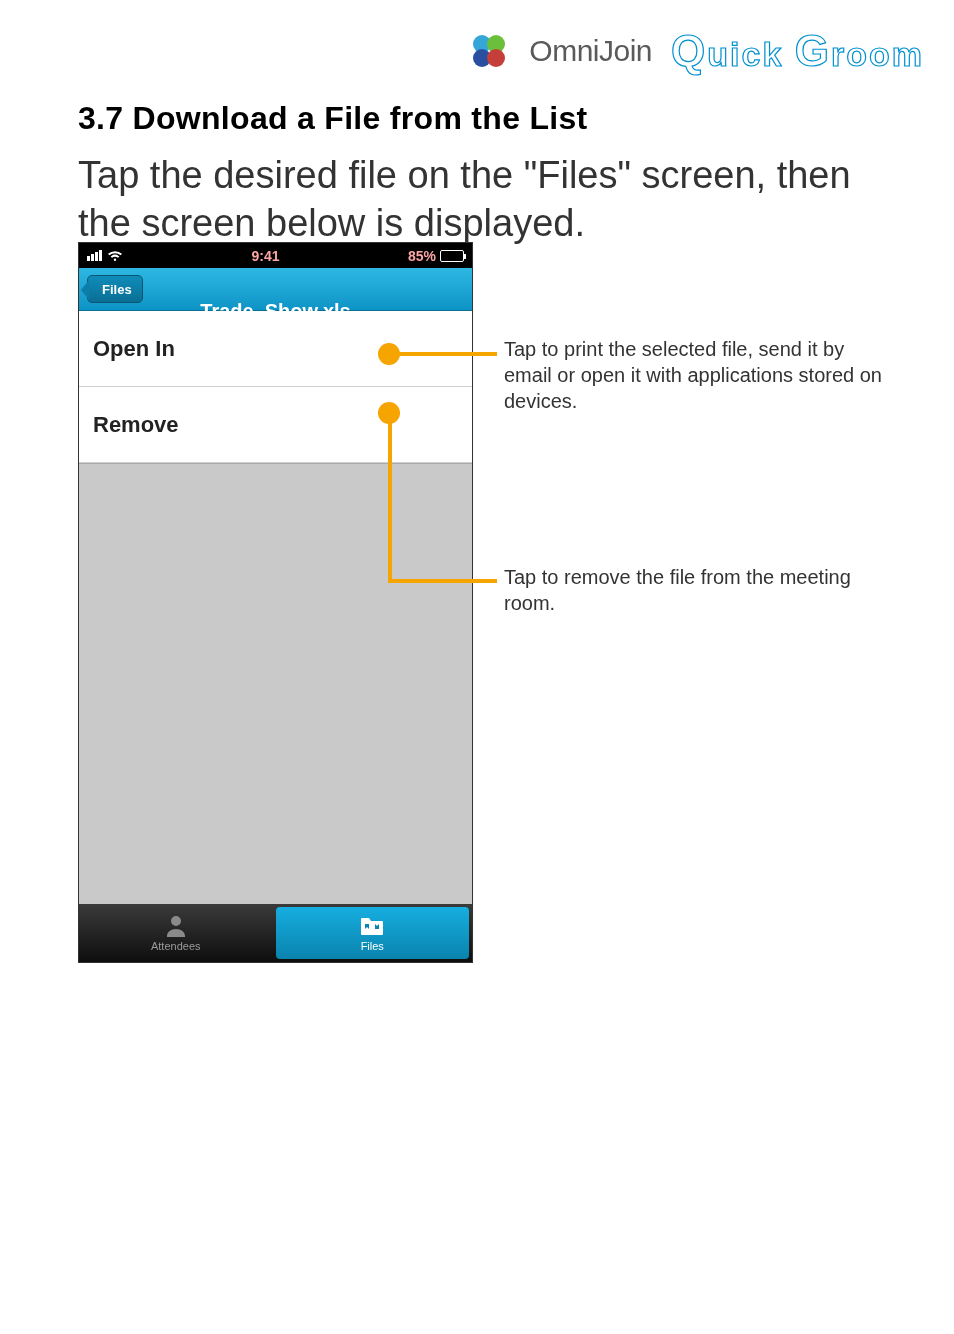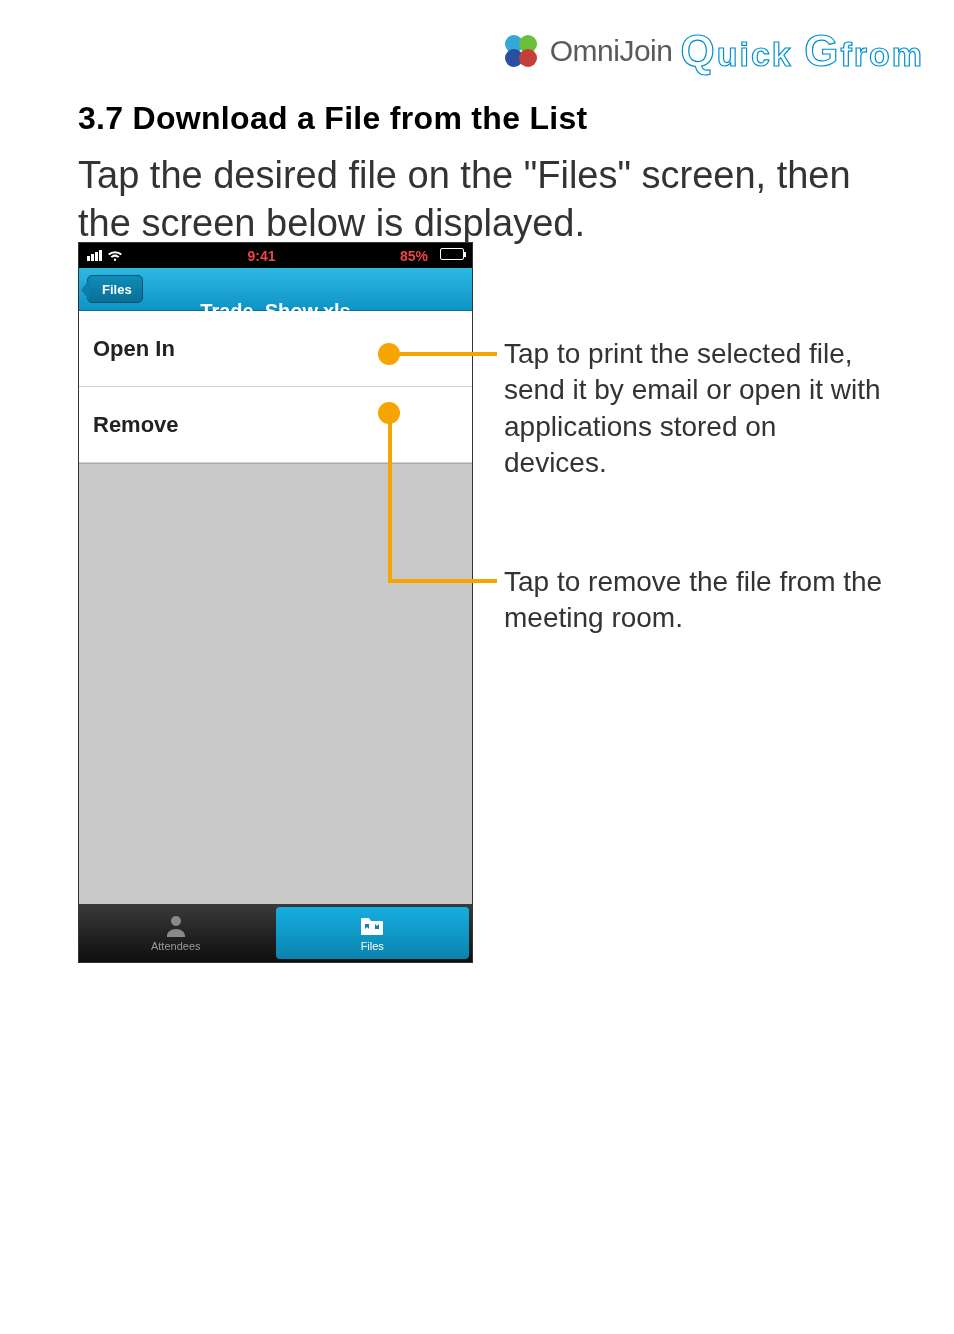--- a/index.html
+++ b/index.html
@@ -11,21 +11,21 @@
     position: relative;
     overflow: hidden;
   }
   
   .header-area {
     position: absolute;
     top: 26px;
     right: 30px;
     display: flex;
     align-items: center;
-    gap: 8px;
+    gap: 19px;
   }
   .oj-logo {
     width: 42px; height: 42px; position: relative;
   }
   .oj-logo svg { width: 42px; height: 42px; }
   .oj-brand {
     font-size: 30px;
     color: #5a5a5a;
     font-weight: 400;
     letter-spacing: -0.5px;
@@ -72,37 +72,37 @@
     left: 78px;
     top: 242px;
     width: 395px;
     height: 721px;
     background: #c9c9c9;
     border: 1px solid #333;
   }
   .status-bar {
     height: 25px;
     background: #000;
-    color: #ef4444;
+    color: #fca5a5;
     font-size: 14px;
     display: flex;
     align-items: center;
     justify-content: space-between;
     padding: 0 8px;
     font-weight: 600;
   }
   .status-left { display:flex; align-items:center; gap:5px; }
   .signal { display:flex; gap:1px; align-items:flex-end; }
   .signal span { width:3px; background:#fff; display:inline-block;}
   .signal span:nth-child(1){height:5px;}
   .signal span:nth-child(2){height:7px;}
   .signal span:nth-child(3){height:9px;}
   .signal span:nth-child(4){height:11px;}
   .wifi-icon { width:16px; height:12px; }
-  .status-right { display:flex; gap:12px; }
+  .status-right { display:flex; align-items:center; gap:4px; }
   .battery { width:24px; height:12px; border:1px solid #fff; border-radius:2px; position:relative; }
   .battery::after { content:""; position:absolute; right:-3px; top:3px; width:2px; height:5px; background:#fff;}
   .battery-fill { width:20px; height:8px; background:#fff; margin:1px;}
   .nav-bar {
     height: 43px;
     background: linear-gradient(#2fb7e3,#0d94c6);
     border-bottom:1px solid #0a6e93;
     position: relative;
     display:flex;
     align-items:center;
@@ -175,42 +175,42 @@
     width:22px; height:22px;
     background:#f6a400;
     border-radius:50%;
   }
   .line {
     position:absolute;
     background:#f6a400;
   }
   .callout {
     position:absolute;
-    font-size:28px;
+    font-size:20px;
     line-height:1.3;
     color:#333;
     width:380px;
   }
 </style>
 </head>
 <body>
 
 <div class="header-area">
   <div class="oj-logo">
     <svg viewBox="0 0 42 42">
       <circle cx="14" cy="14" r="9" fill="#35a6d8"></circle>
       <circle cx="28" cy="14" r="9" fill="#6cbf3a"></circle>
       <circle cx="14" cy="28" r="9" fill="#2a4ea0"></circle>
       <circle cx="28" cy="28" r="9" fill="#c43f3a"></circle>
     </svg>
   </div>
   <span class="oj-brand">OmniJoin</span>
   <span class="qg">
     <span class="qg-cap">Q</span><span class="qg-rest">uick</span>
-    <span class="qg-cap">G</span><span class="qg-rest">from</span>
+    <span class="qg-cap">G</span><span class="qg-rest">room</span>
   </span>
 </div>
 
 <h2 class="section-title">3.7 Download a File from the List</h2>
 <p class="intro-text">Tap the desired file on the "Files" screen, then the screen below is displayed.</p>
 
 <div class="phone">
   <div class="status-bar">
     <div class="status-left">
       <span class="signal">

